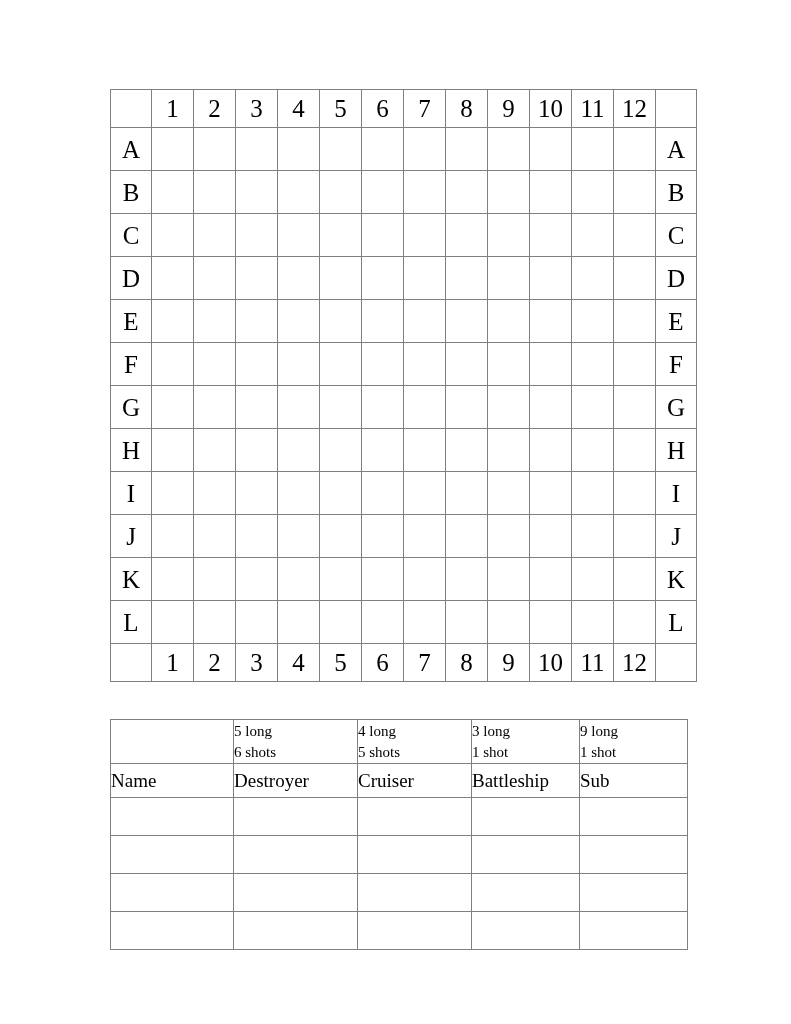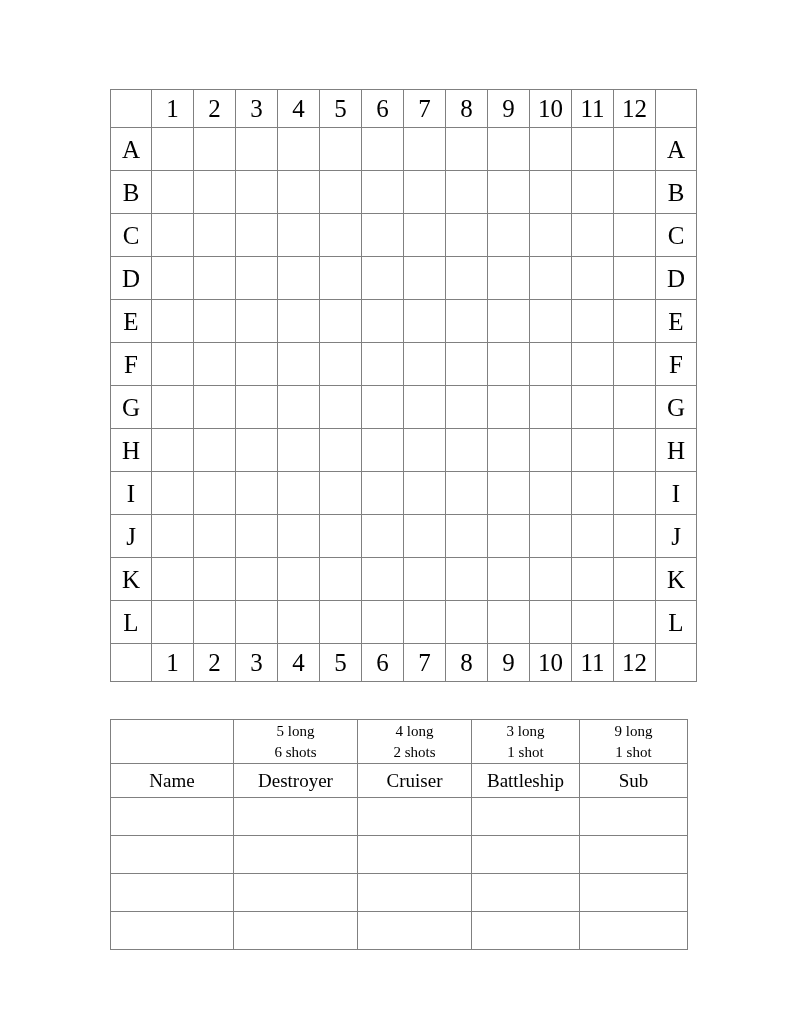--- a/index.html
+++ b/index.html
@@ -51,21 +51,20 @@
   #ship-table {
     position: absolute;
     left: 110px;
     top: 719px;
     border-collapse: collapse;
     table-layout: fixed;
   }
   #ship-table td {
     border: 1px solid #808080;
     padding: 0;
-    text-align: center;
     vertical-align: middle;
     background: #ffffff;
   }
   #ship-table .col-name     { width: 122px; }
   #ship-table .col-ship-0   { width: 123px; }
   #ship-table .col-ship-1   { width: 113px; }
   #ship-table .col-ship-2   { width: 107px; font-family: Liberation Serif, serif; }
   #ship-table .col-ship-3   { width: 107px; }
 
   #ship-table tr.spec-row td {
@@ -324,21 +323,21 @@
   <tbody>
 
     <tr class="spec-row">
       <td class="col-name"></td>
       <td class="col-ship-0">
         <span class="spec-line">5 long</span>
         <span class="spec-line">6 shots</span>
       </td>
       <td class="col-ship-1">
         <span class="spec-line">4 long</span>
-        <span class="spec-line">2 shots</span>
+        <span class="spec-line">5 shots</span>
       </td>
       <td class="col-ship-2">
         <span class="spec-line">3 long</span>
         <span class="spec-line">1 shot</span>
       </td>
       <td class="col-ship-3">
         <span class="spec-line">9 long</span>
         <span class="spec-line">1 shot</span>
       </td>
     </tr>

